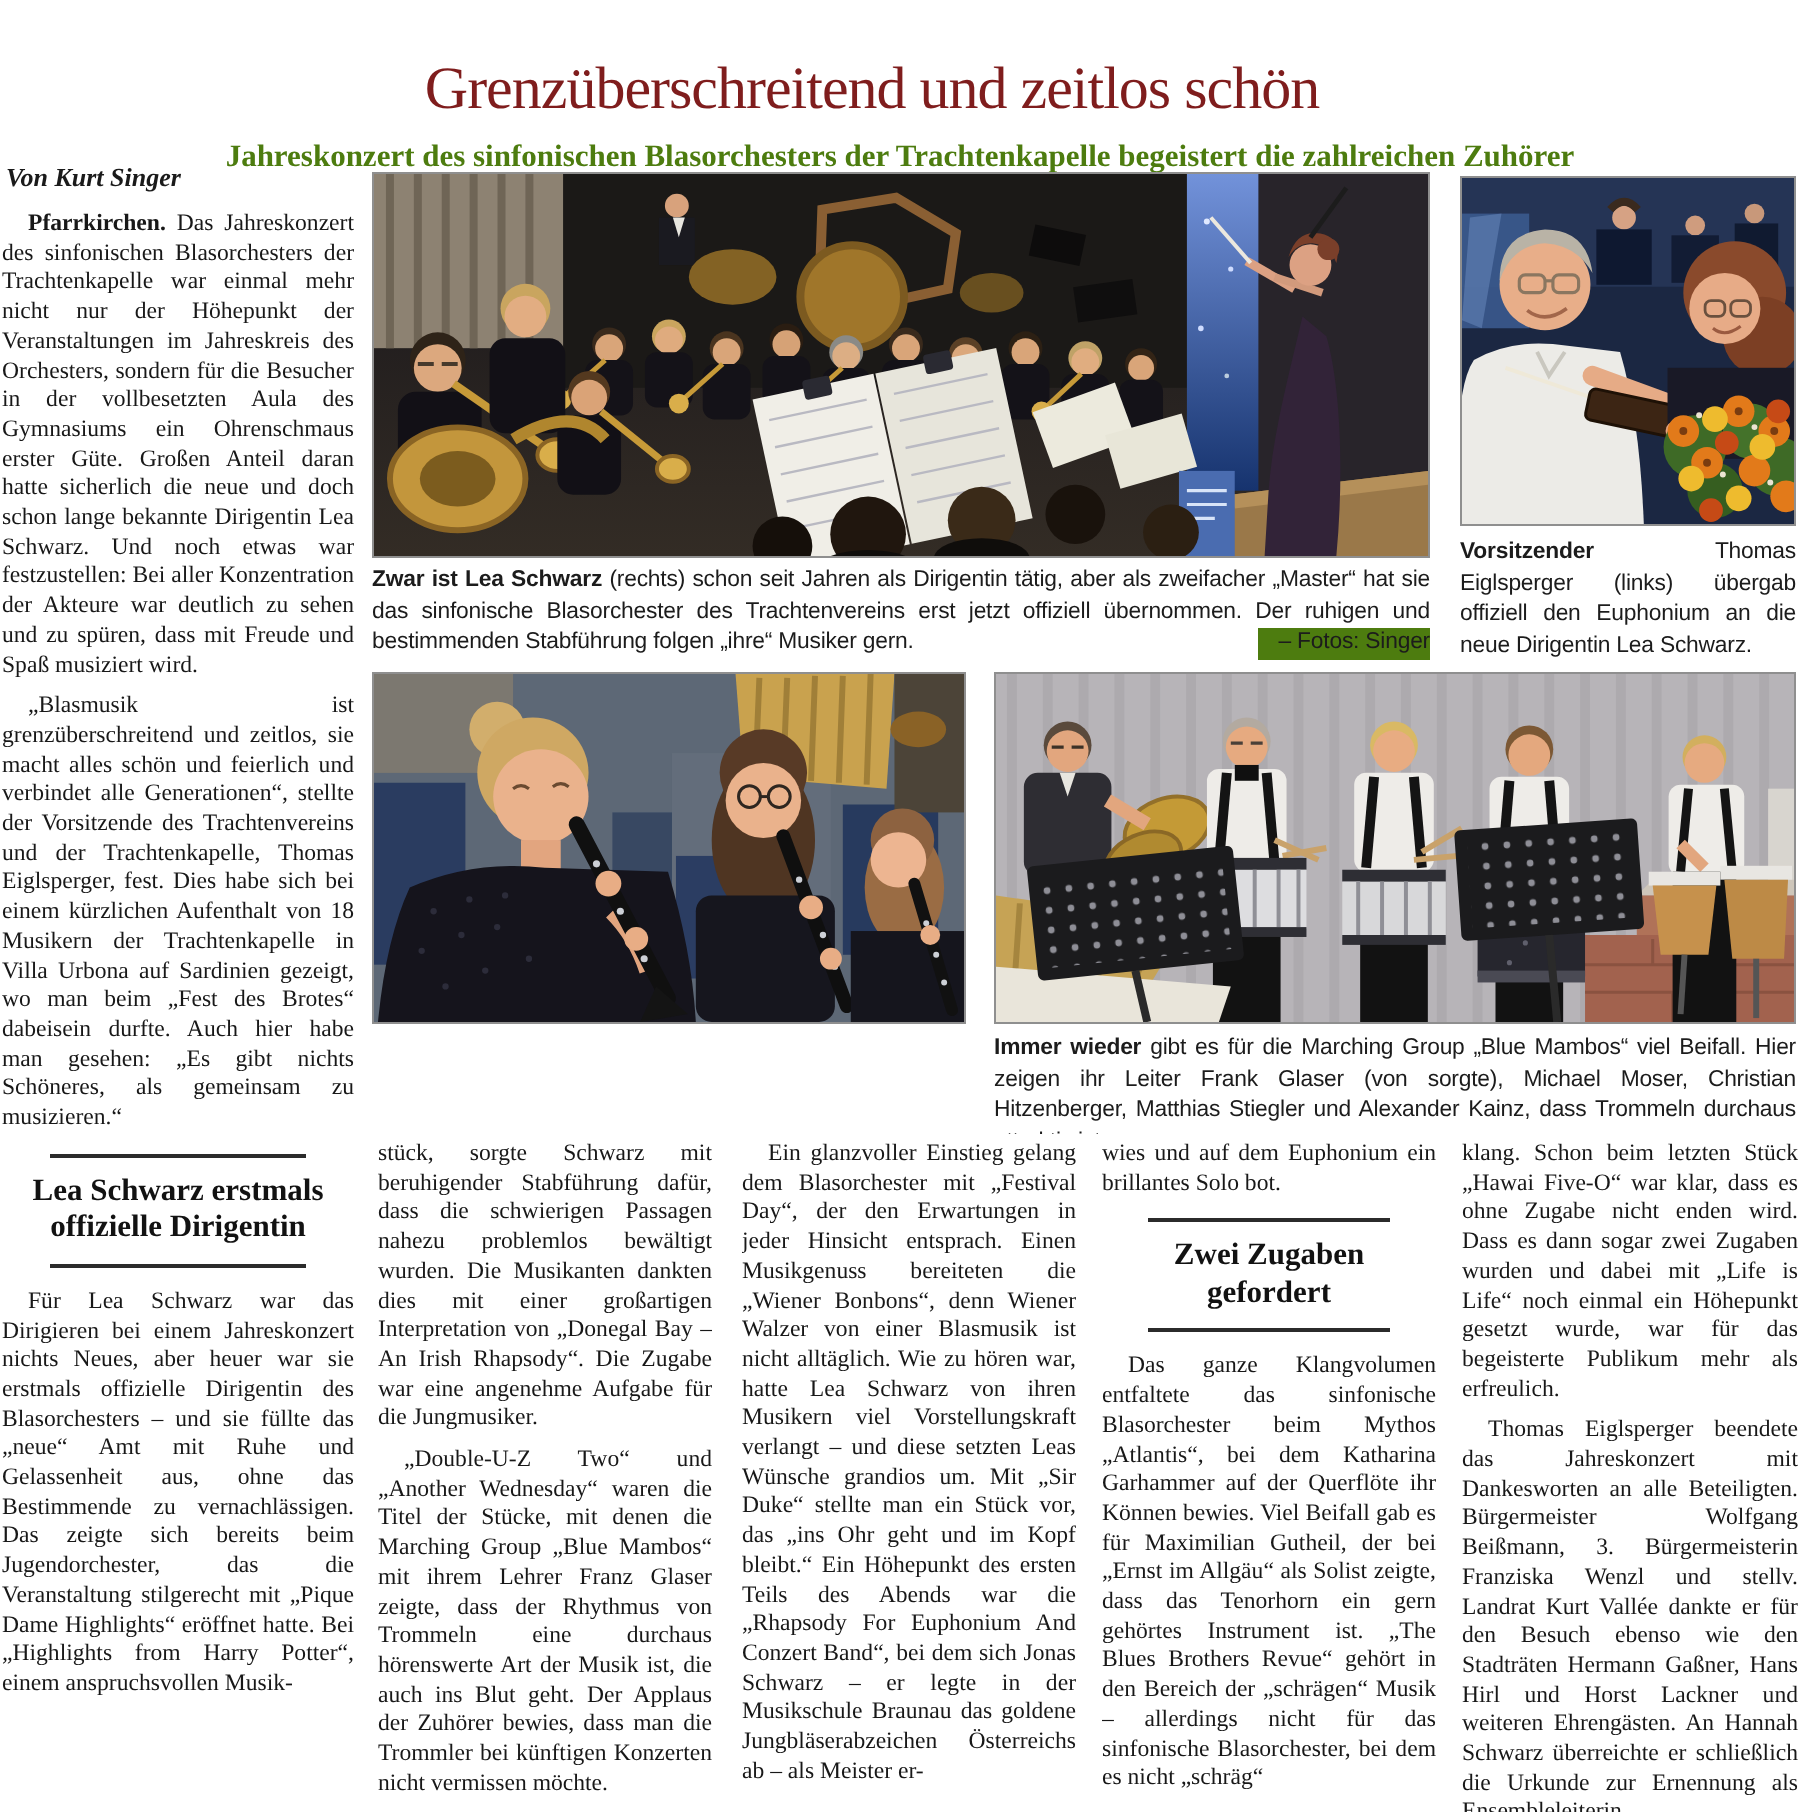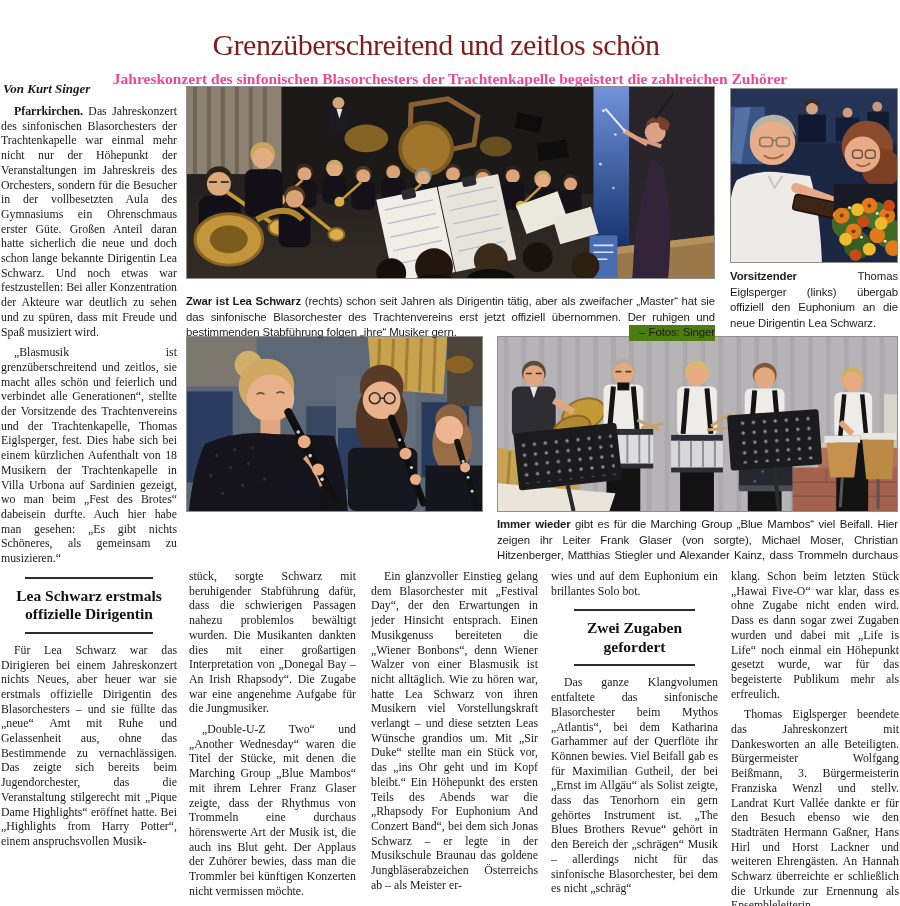--- a/index.html
+++ b/index.html
@@ -2,21 +2,21 @@
 <html lang="de"><head>
 <meta charset="utf-8">
 <style>
   html,body{margin:0;padding:0;background:#e8e8e8;}
   .page{position:relative;width:900px;height:906px;background:#ffffff;overflow:hidden;
         font-family:"Liberation Serif", serif;color:#161616;margin:0 auto;}
   
   .headline{position:absolute;top:-4px;left:0;width:872px;text-align:center;
             font-size:30px;line-height:58px;font-weight:400;color:#7f1d1d;letter-spacing:-0.5px;}
   .subheadline{position:absolute;top:56px;left:0;width:900px;text-align:center;
-               font-size:15.5px;line-height:20px;font-weight:700;color:#ec4899;}
+               font-size:15.5px;line-height:20px;font-weight:700;color:#4d7c0f;}
   .byline{position:absolute;top:81px;left:3px;font-size:13px;font-style:italic;font-weight:700;color:#1a1a1a;}
   
   .textcol{position:absolute;text-align:justify;font-size:11.8px;line-height:14.7px;
            color:#181818;overflow:hidden;hyphens:auto;-webkit-hyphens:auto;}
   .textcol p{margin:0;text-indent:13px;}
   .textcol p.cont{text-indent:0;}
   .textcol p + p{margin-top:6px;}
   #col1{left:1px;  top:104px;width:176px;height:801px;}
   #col2{left:189px;top:569px;width:167px;height:337px;}
   #col3{left:371px;top:569px;width:167px;height:337px;}
@@ -29,21 +29,21 @@
   .photo{position:absolute;border:1px solid #8f8f8f;box-sizing:border-box;background:#23201e;}
   .photo svg{display:block;width:100%;height:100%;}
   #photo-main     {left:186px;top:86px; width:529px;height:193px;}
   #photo-portrait {left:730px;top:88px; width:168px;height:175px;}
   #photo-clarinets{left:186px;top:336px;width:297px;height:176px;}
   #photo-drummers {left:497px;top:336px;width:401px;height:176px;}
   
   .caption{position:absolute;font-family:"Liberation Sans", sans-serif;font-size:11.4px;
            line-height:15.6px;color:#1c1c1c;text-align:justify;overflow:hidden;letter-spacing:-0.1px;}
   .caption b{font-weight:700;}
-  #caption-main     {left:186px;top:294px;width:529px;height:50px;}
+  #caption-main     {left:186px;top:283px;width:529px;height:50px;}
   #caption-portrait {left:730px;top:269px;width:168px;height:66px;}
   #caption-clarinets{left:186px;top:517px;width:297px;height:50px;}
   #caption-drummers {left:497px;top:517px;width:401px;height:50px;}
   .credit{position:absolute;right:0;top:31px;background:#4d7c0f;padding-left:10px;font-weight:400;}
 </style>
 </head>
 <body>
 
 <div class="page">
 

